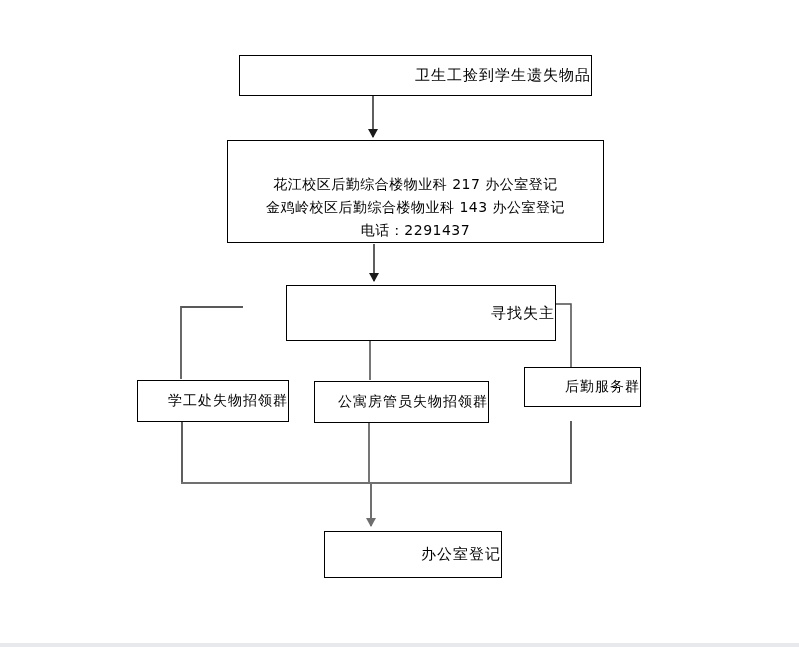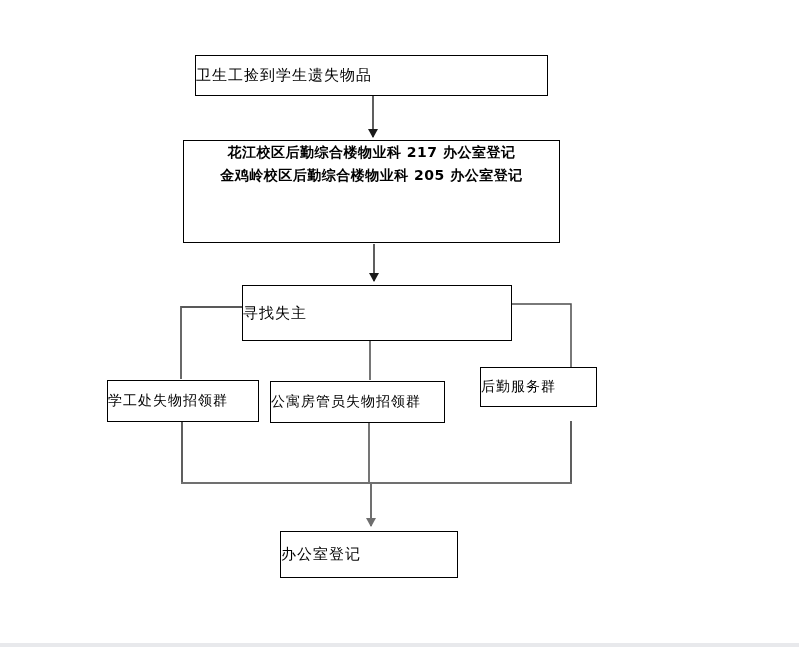--- a/index.html
+++ b/index.html
@@ -24,31 +24,31 @@
     height: 647px;
     pointer-events: none;
   }
   .node {
     position: absolute;
     box-sizing: border-box;
     border: 1.5px solid #000000;
     background: #ffffff;
     display: flex;
     align-items: center;
-    justify-content: flex-start;
+    justify-content: flex-end;
     text-align: center;
     letter-spacing: 1px;
+    margin-left: 44px;
   }
   .node.single { font-size: 15px; }
   .node.multi {
     flex-direction: column;
     font-size: 14px;
     line-height: 23px;
     letter-spacing: 0.5px;
-    font-weight: bold;
   }
   .node.small { font-size: 14px; }
   .bottom-strip {
     position: absolute;
     left: 0;
     bottom: 0;
     width: 799px;
     height: 4px;
     background: #e8e9ec;
   }
@@ -86,28 +86,29 @@
 
     <line x1="371" y1="483" x2="371" y2="526" stroke="#707070" stroke-width="2" marker-end="url(#arrow-gray)"></line>
   </svg>
 
   <div class="node single" style="left:195px; top:55px; width:353px; height:41px;">
     <span>卫生工捡到学生遗失物品</span>
   </div>
 
   <div class="node multi" style="left:183px; top:140px; width:377px; height:103px;">
     <div>花江校区后勤综合楼物业科 217 办公室登记</div>
-    <div>金鸡岭校区后勤综合楼物业科 205 办公室登记</div>
+    <div>金鸡岭校区后勤综合楼物业科 143 办公室登记</div>
+    <div>电话：2291437</div>
   </div>
 
   <div class="node single" style="left:242px; top:285px; width:270px; height:56px;">
     <span>寻找失主</span>
   </div>
 
-  <div class="node small" style="left:107px; top:380px; width:152px; height:42px;">
+  <div class="node small" style="left:93px; top:380px; width:152px; height:42px;">
     <span>学工处失物招领群</span>
   </div>
 
   <div class="node small" style="left:270px; top:381px; width:175px; height:42px;">
     <span>公寓房管员失物招领群</span>
   </div>
 
   <div class="node small" style="left:480px; top:367px; width:117px; height:40px;">
     <span>后勤服务群</span>
   </div>

